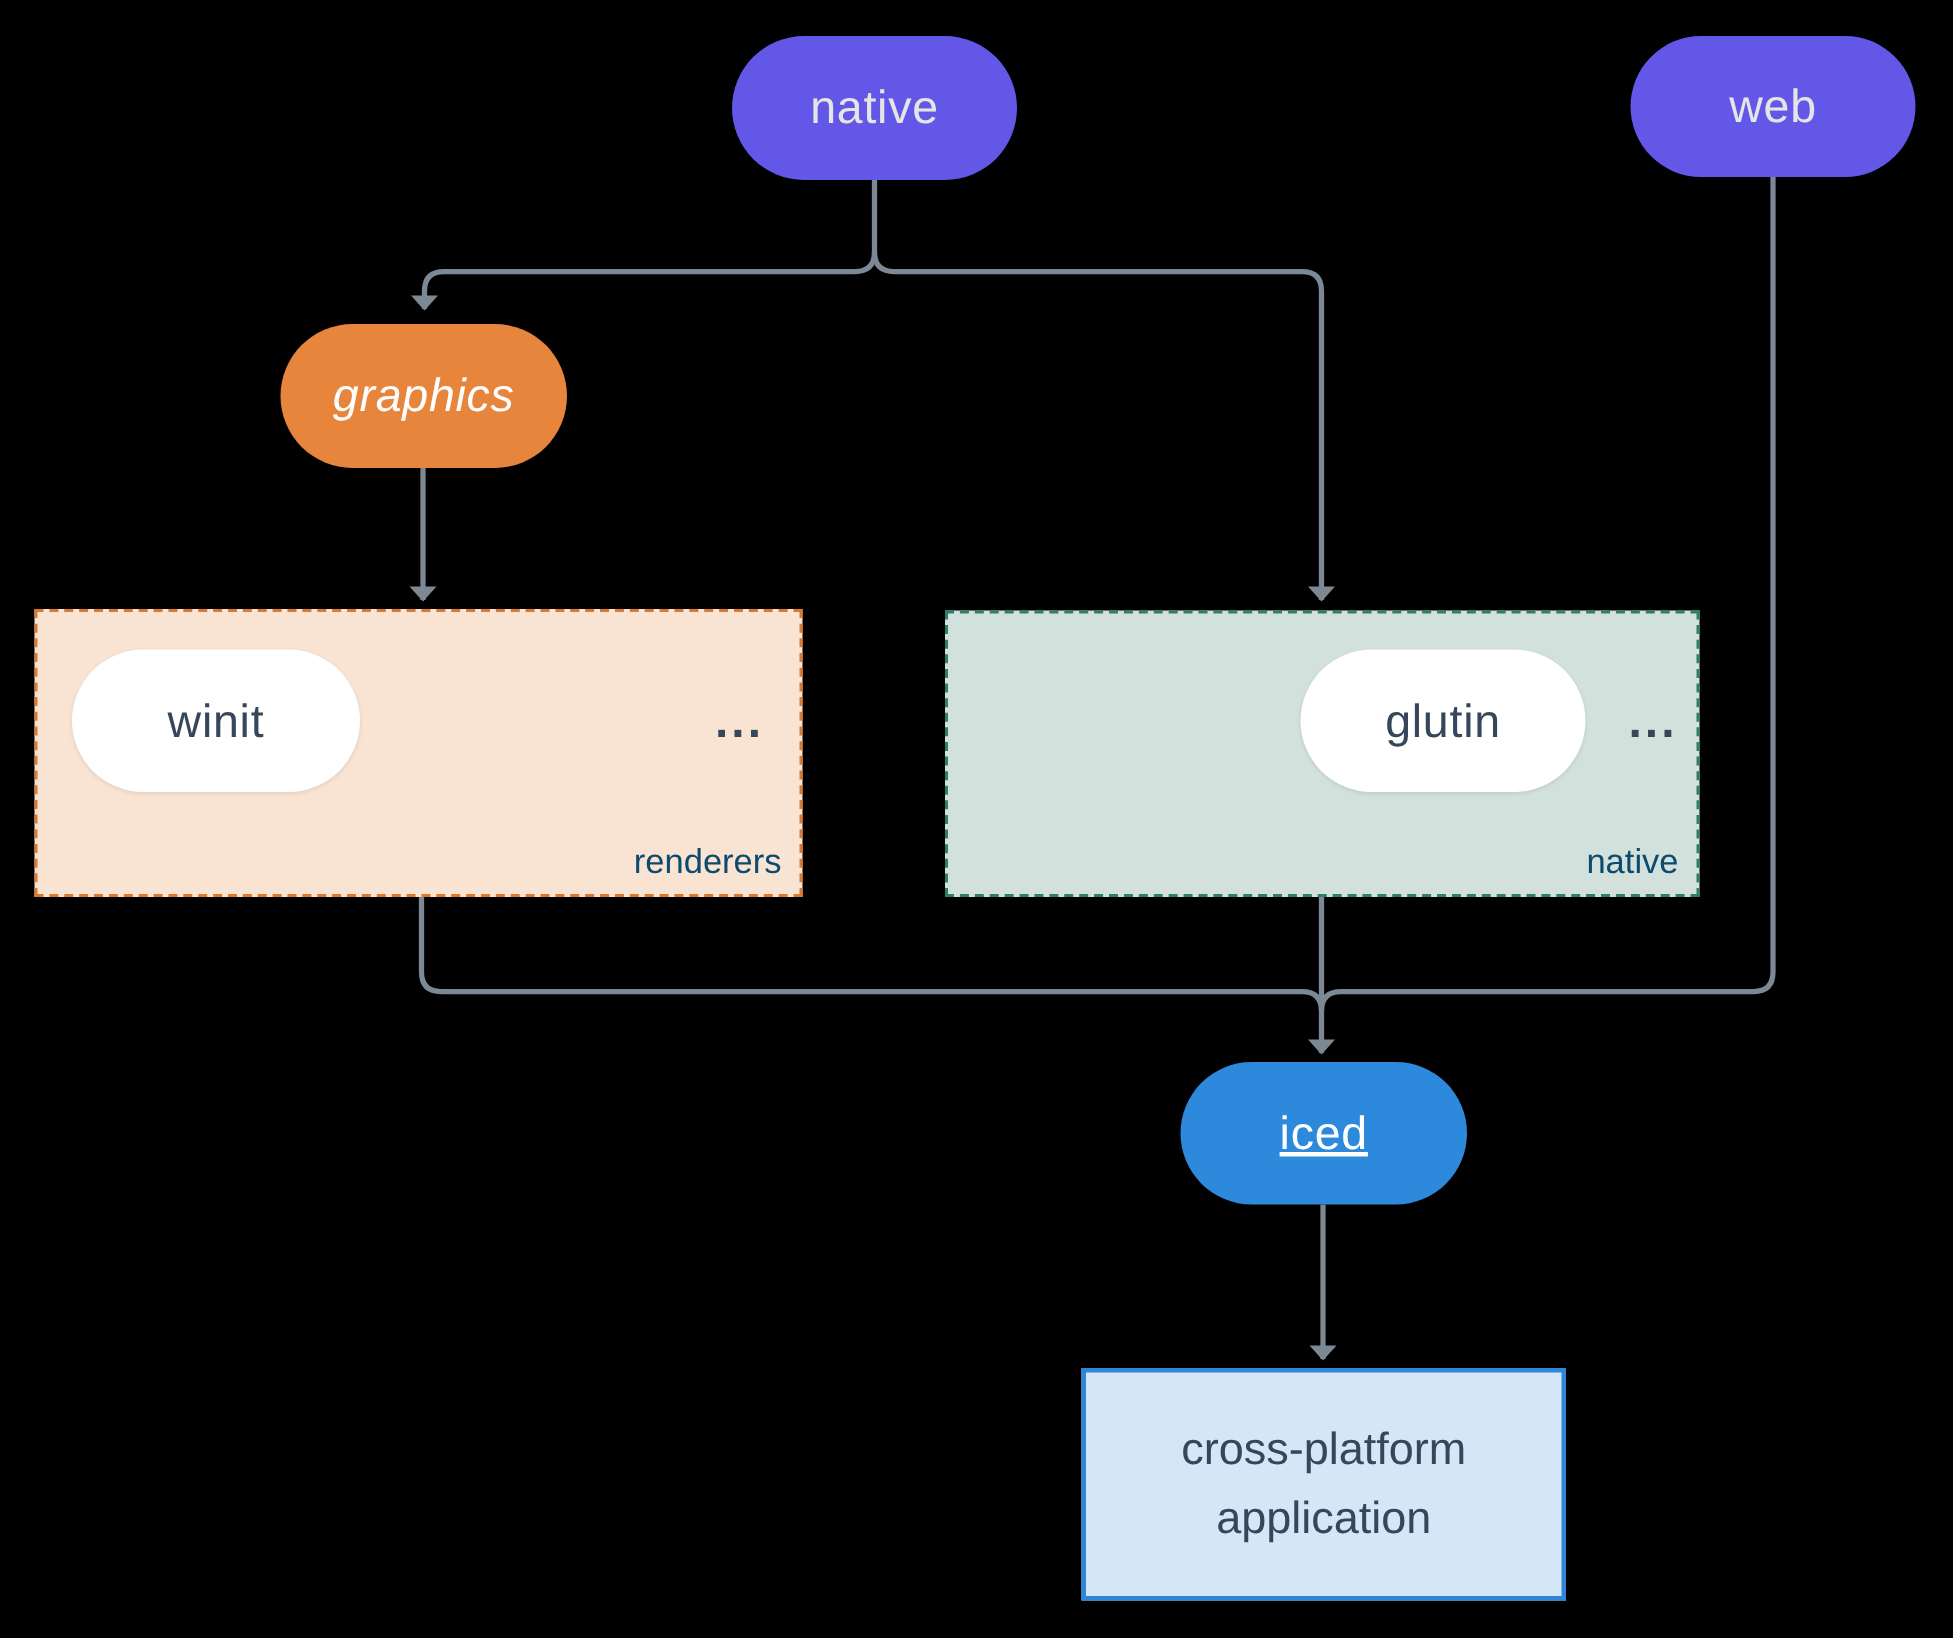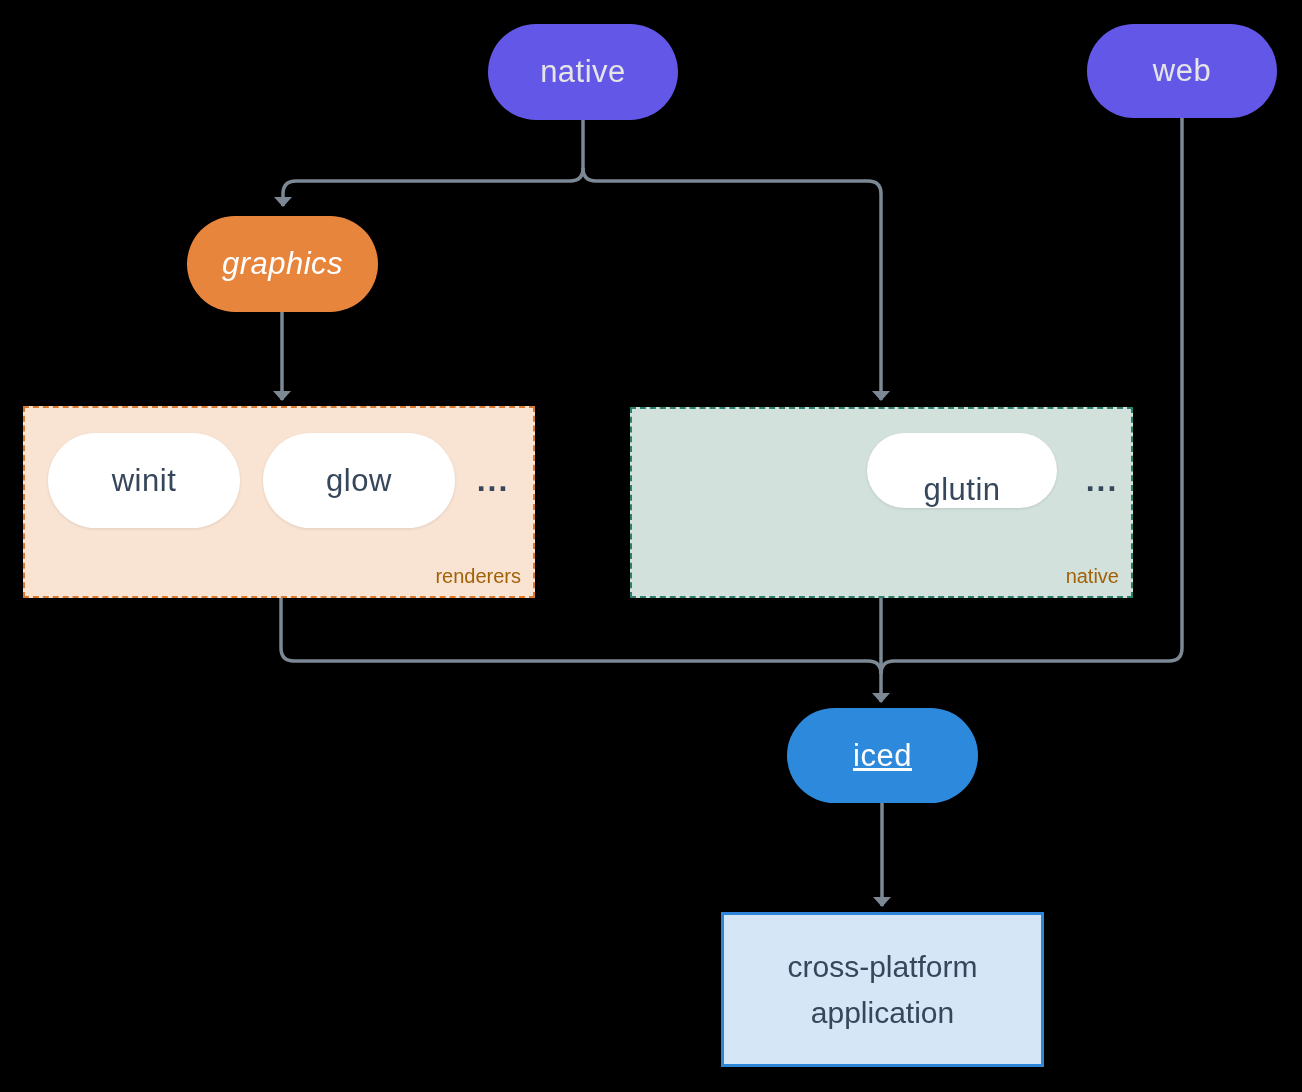--- a/index.html
+++ b/index.html
@@ -61,22 +61,22 @@
     justify-content: center;
     font-size: 32px;
     font-weight: bold;
     color: #36465B;
     letter-spacing: 2px;
   }
   .group-label {
     position: absolute;
     right: 12px;
     bottom: 8px;
-    font-size: 20px;
-    color: #a16207;
+    font-size: 23px;
+    color: #0c4a6e;
   }
   .app-box {
     position: absolute;
     left: 721px; top: 912px; width: 323px; height: 155px;
     box-sizing: border-box;
     background: #D5E6F7;
     border: 3px solid #2E86D8;
     display: flex;
     align-items: center;
     justify-content: center;
@@ -119,29 +119,26 @@
   </div>
 
   <div class="pill pill-orange" style="left:187px; top:216px; width:191px; height:96px;">
     <span>graphics</span>
   </div>
 
   <div class="group group-renderers">
     <div class="pill pill-white" style="left:23px; top:25px; width:192px; height:95px;">
       <span>winit</span>
     </div>
-    <div class="pill pill-white" style="left:238px; top:25px; width:192px; height:95px;">
-      <span>glow</span>
-    </div>
     <span class="dots" style="left:438px; top:25px;">...</span>
     <span class="group-label">renderers</span>
   </div>
 
   <div class="group group-shells">
-    <div class="pill pill-white" style="left:235px; top:24px; width:190px; height:75px;align-items:flex-end;">
+    <div class="pill pill-white" style="left:235px; top:24px; width:190px; height:95px;">
       <span>glutin</span>
     </div>
     <span class="dots" style="left:440px; top:24px;">...</span>
     <span class="group-label">native</span>
   </div>
 
   <div class="pill pill-blue" style="left:787px; top:708px; width:191px; height:95px;text-decoration:underline;">
     <span>iced</span>
   </div>
 

